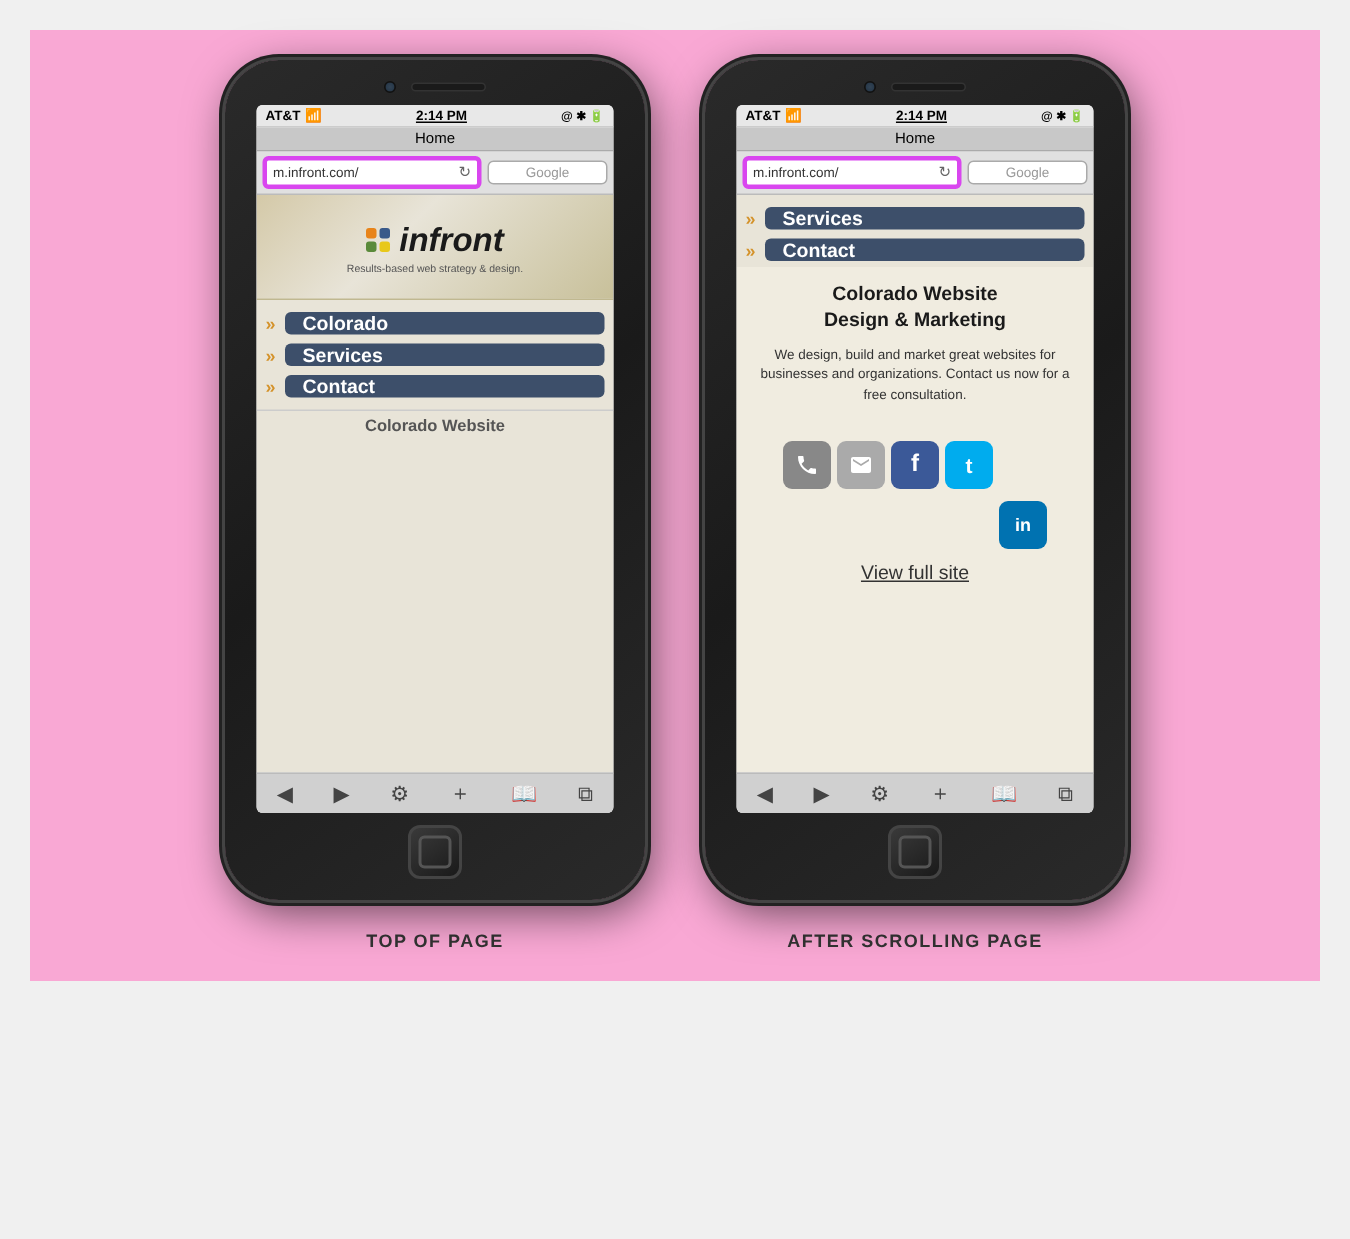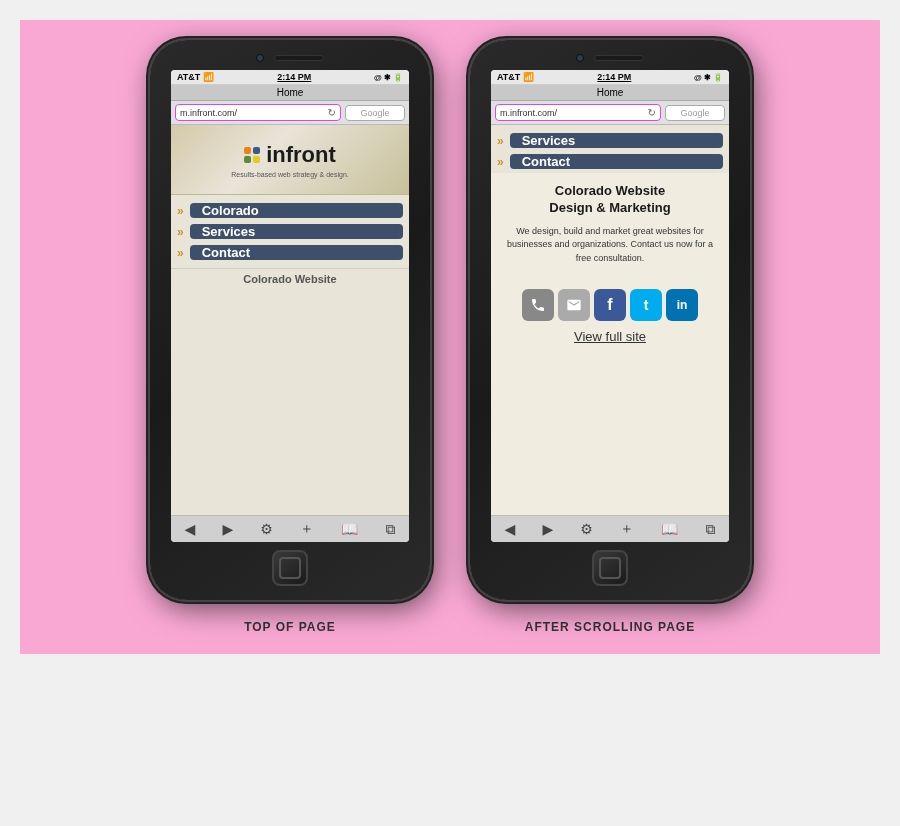--- a/index.html
+++ b/index.html
@@ -108,37 +108,37 @@
       display: flex;
       align-items: center;
       padding: 3px 4px;
       gap: 4px;
       border-bottom: 1px solid #bbb;
     }
 
     .url-field {
       flex: 1;
       background: white;
-      border: 1px solid #d946ef;
+      border: 3px solid #d946ef;
       border-radius: 4px;
       padding: 2px 4px;
       font-size: 9px;
       color: #333;
       display: flex;
       justify-content: space-between;
       align-items: center;
     }
 
     .url-reload {
       font-size: 10px;
       color: #666;
     }
 
     .search-field {
-      width: 60px;
+      width: 80px;
       background: white;
       border: 1px solid #aaa;
       border-radius: 4px;
       padding: 2px 4px;
       font-size: 9px;
       color: #999;
       text-align: center;
     }
 
     
@@ -194,20 +194,21 @@
       text-align: center;
       border-bottom: 1px solid #c0b890;
       min-height: 70px;
       display: flex;
       flex-direction: column;
       justify-content: center;
     }
 
     .infront-logo-text {
       font-size: 22px;
+      font-style: italic;
       font-weight: bold;
       color: #1a1a1a;
       display: flex;
       align-items: center;
       justify-content: center;
       gap: 4px;
     }
 
     .logo-dots {
       display: grid;
@@ -487,21 +488,21 @@
                   <path d="M6.6 10.8c1.4 2.8 3.8 5.1 6.6 6.6l2.2-2.2c.3-.3.7-.4 1-.2 1.1.4 2.3.6 3.6.6.6 0 1 .4 1 1V20c0 .6-.4 1-1 1-9.4 0-17-7.6-17-17 0-.6.4-1 1-1h3.5c.6 0 1 .4 1 1 0 1.3.2 2.5.6 3.6.1.3 0 .7-.2 1L6.6 10.8z"></path>
                 </svg>
               </div>
               <div class="social-icon icon-email">
                 <svg width="16" height="16" viewBox="0 0 24 24" fill="white">
                   <path d="M20 4H4c-1.1 0-2 .9-2 2v12c0 1.1.9 2 2 2h16c1.1 0 2-.9 2-2V6c0-1.1-.9-2-2-2zm0 4l-8 5-8-5V6l8 5 8-5v2z"></path>
                 </svg>
               </div>
               <div class="social-icon icon-facebook" style="font-size:16px;font-weight:bold;">f</div>
               <div class="social-icon icon-twitter" style="font-size:14px;font-weight:bold;">t</div>
-              <div class="social-icon icon-linkedin" style="font-size:12px;font-weight:bold;">in</div>
+              <div class="social-icon icon-linkedin" style="font-size:12px;font-weight:bold;margin-top:40px;">in</div>
             </div>
 
             <div class="view-full-site">View full site</div>
           </div>
         </div>
 
         <div class="browser-toolbar">
           <span>◀</span>
           <span>▶</span>
           <span>⚙</span>

